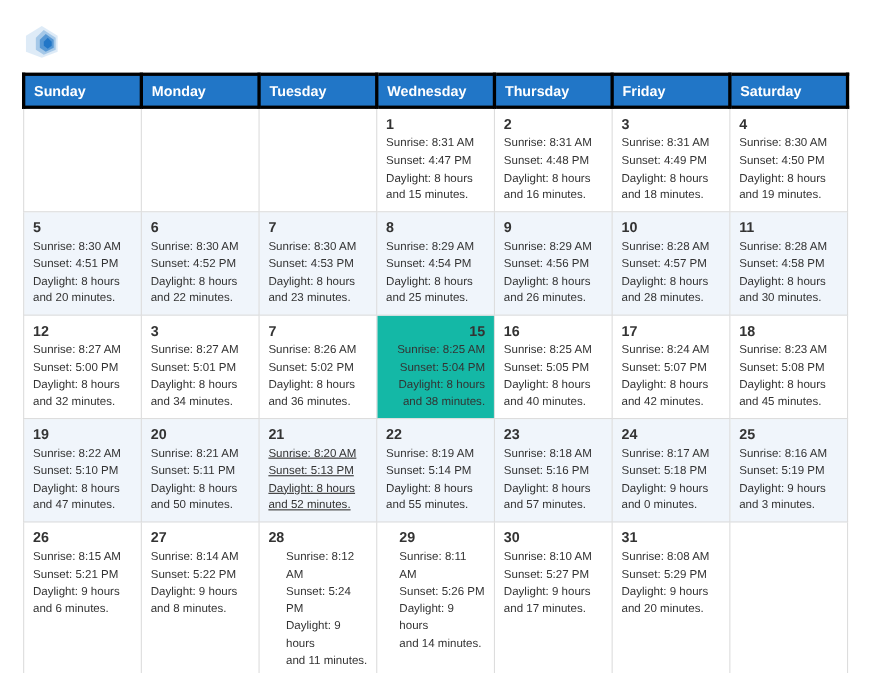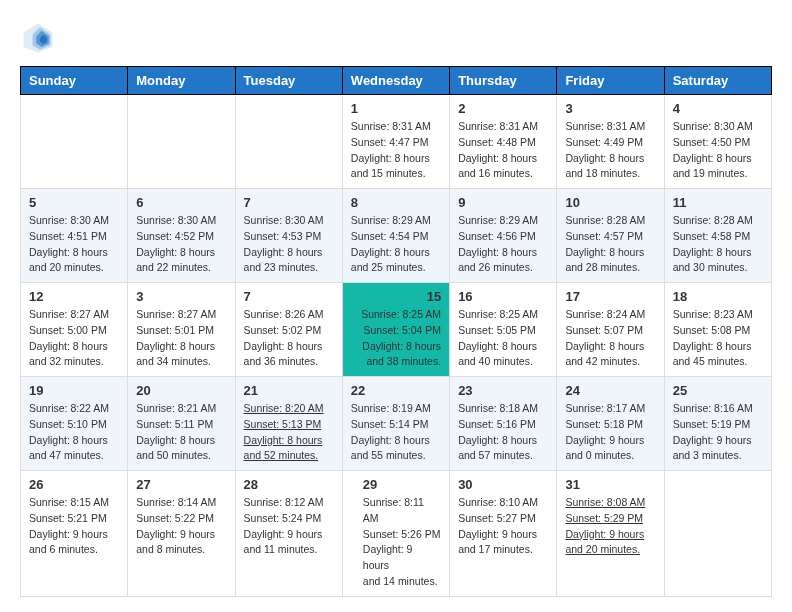--- a/index.html
+++ b/index.html
@@ -51,21 +51,21 @@
       border-collapse: collapse;
       border: 1px solid #ccc;
     }
     .calendar th {
       background-color: #2176c7;
       color: white;
       text-align: left;
       padding: 6px 8px;
       font-size: 13px;
       font-weight: bold;
-      border: 1px solid #000000;
+      border: 3px solid #000000;
     }
     .calendar td {
       vertical-align: top;
       padding: 6px 8px;
       font-size: 11px;
       color: #333;
       border: 1px solid #ddd;
       width: calc(100% / 7);
       min-height: 80px;
       background: #fff;
@@ -321,42 +321,42 @@
         </td>
         <td style="background: rgb(255, 255, 255);">
           <div class="day-number">27</div>
           <div class="day-info" style="white-space: pre-line;">Sunrise: 8:14 AM
 Sunset: 5:22 PM
 Daylight: 9 hours
 and 8 minutes.</div>
         </td>
         <td style="background: rgb(255, 255, 255);">
           <div class="day-number">28</div>
-          <div class="day-info" style="white-space: pre-line;">Sunrise: 8:12 AM
+          <div class="day-info" style="white-space: pre-line; margin-left: 16px;">Sunrise: 8:12 AM
 Sunset: 5:24 PM
 Daylight: 9 hours
 and 11 minutes.</div>
         </td>
         <td style="background: rgb(255, 255, 255); padding-left: 20px;">
           <div class="day-number">29</div>
           <div class="day-info" style="white-space: pre-line;">Sunrise: 8:11 AM
 Sunset: 5:26 PM
 Daylight: 9 hours
 and 14 minutes.</div>
         </td>
         <td style="background: rgb(255, 255, 255);">
           <div class="day-number">30</div>
           <div class="day-info" style="white-space: pre-line;">Sunrise: 8:10 AM
 Sunset: 5:27 PM
 Daylight: 9 hours
 and 17 minutes.</div>
         </td>
         <td style="background: rgb(255, 255, 255);">
           <div class="day-number">31</div>
-          <div class="day-info" style="white-space: pre-line; text-decoration: underline;">Sunrise: 8:08 AM
+          <div class="day-info" style="white-space: pre-line;">Sunrise: 8:08 AM
 Sunset: 5:29 PM
 Daylight: 9 hours
 and 20 minutes.</div>
         </td>
         <td class="empty-cell"></td>
       </tr>
     </tbody>
 </table>
 
 </body></html>

